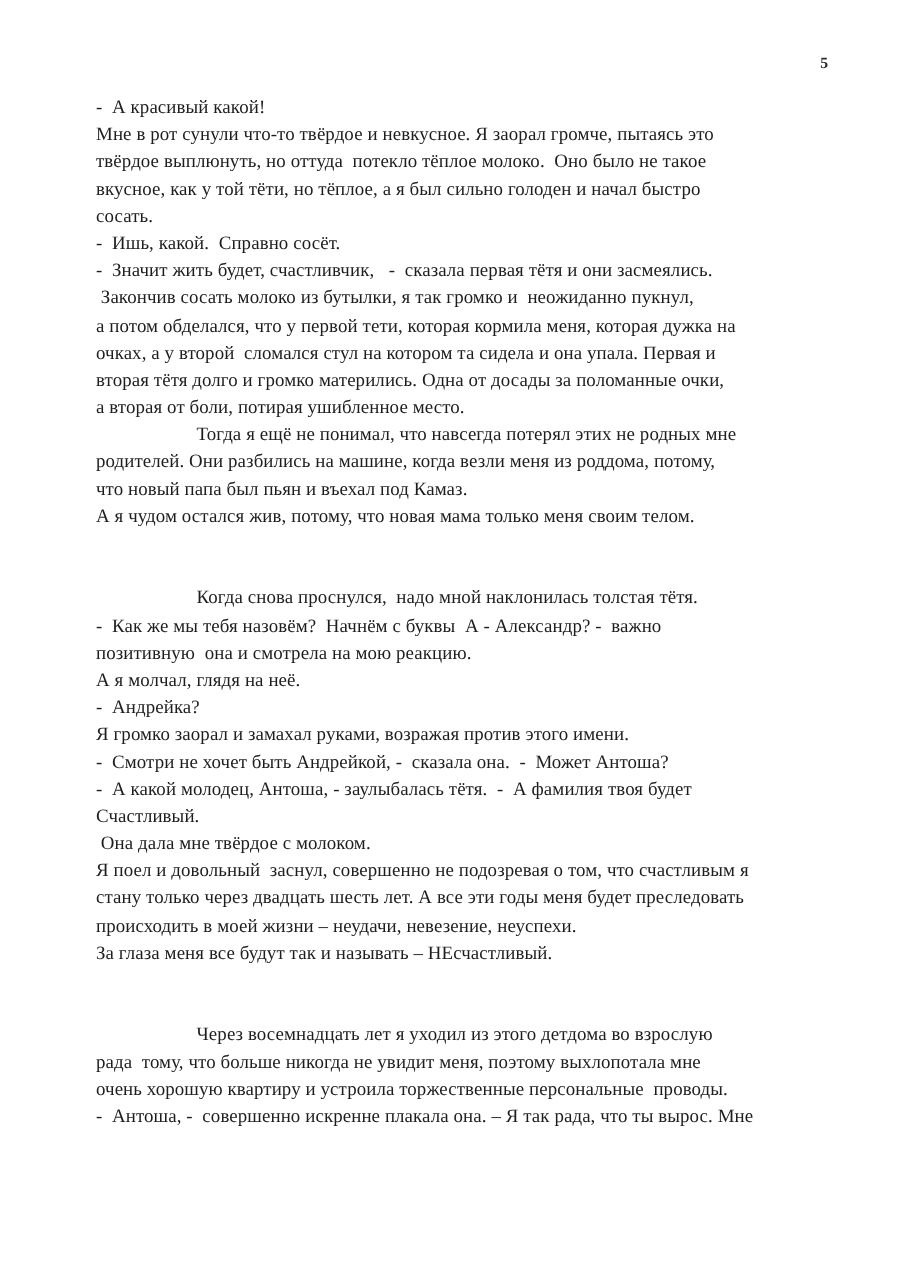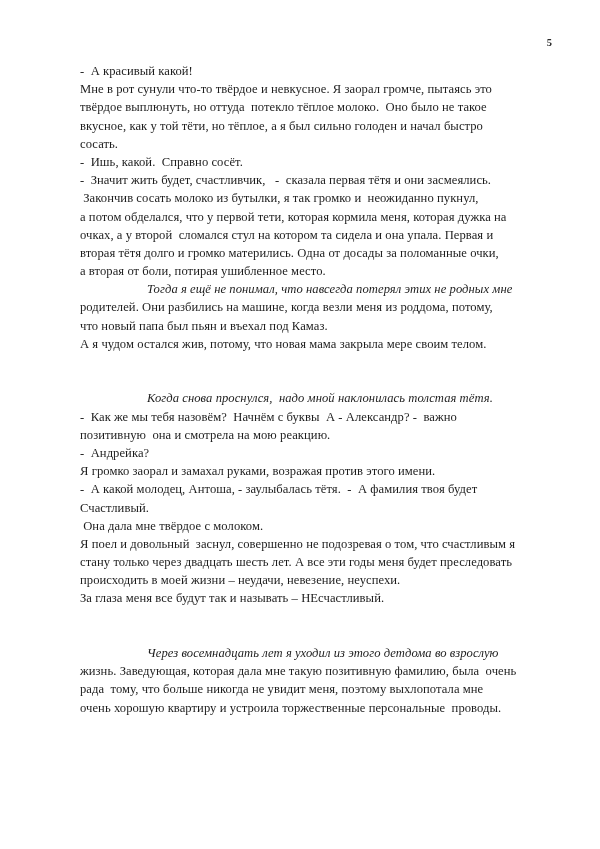--- a/index.html
+++ b/index.html
@@ -25,34 +25,33 @@
     width: 552px;
     text-align: right;
     font-size: 10.5px;
     font-weight: bold;
     color: #2b2b2b;
     letter-spacing: 0;
   }
   #body-text {
     position: absolute;
     top: 62px;
-    left: 80px;
+    left: 64px;
     width: 478px;
   }
   .line {
     font-size: 12.6px;
     line-height: 18.2px;
     height: 18.2px;
     white-space: pre;
     color: #1d1d1d;
     letter-spacing: 0.005em;
   }
   .line.indent {
     text-indent: 67px;
-    font-style: italic;
   }
   .line.blank {
     height: 18.2px;
   }
 </style>
 </head>
 <body>
 
 <div id="page">
 
@@ -67,36 +66,38 @@
       <div class="line">-  Ишь, какой.  Справно сосёт.</div>
       <div class="line">-  Значит жить будет, счастливчик,   -  сказала первая тётя и они засмеялись.</div>
       <div class="line"> Закончив сосать молоко из бутылки, я так громко и  неожиданно пукнул,</div>
       <div class="line">а потом обделался, что у первой тети, которая кормила меня, которая дужка на</div>
       <div class="line">очках, а у второй  сломался стул на котором та сидела и она упала. Первая и</div>
       <div class="line">вторая тётя долго и громко матерились. Одна от досады за поломанные очки,</div>
       <div class="line">а вторая от боли, потирая ушибленное место.</div>
       <div class="line indent">Тогда я ещё не понимал, что навсегда потерял этих не родных мне</div>
       <div class="line">родителей. Они разбились на машине, когда везли меня из роддома, потому,</div>
       <div class="line">что новый папа был пьян и въехал под Камаз.</div>
-      <div class="line">А я чудом остался жив, потому, что новая мама закрыла мере своим телом.</div>
+      <div class="line">А я чудом остался жив, потому, что новая мама только меня своим телом.</div>
       <div class="line blank"></div>
       <div class="line blank"></div>
       <div class="line indent">Когда снова проснулся,  надо мной наклонилась толстая тётя.</div>
       <div class="line">-  Как же мы тебя назовём?  Начнём с буквы  А - Александр? -  важно</div>
       <div class="line">позитивную  она и смотрела на мою реакцию.</div>
+      <div class="line">А я молчал, глядя на неё.</div>
       <div class="line">-  Андрейка?</div>
       <div class="line">Я громко заорал и замахал руками, возражая против этого имени.</div>
+      <div class="line">-  Смотри не хочет быть Андрейкой, -  сказала она.  -  Может Антоша?</div>
       <div class="line">-  А какой молодец, Антоша, - заулыбалась тётя.  -  А фамилия твоя будет</div>
       <div class="line">Счастливый.</div>
       <div class="line"> Она дала мне твёрдое с молоком.</div>
       <div class="line">Я поел и довольный  заснул, совершенно не подозревая о том, что счастливым я</div>
       <div class="line">стану только через двадцать шесть лет. А все эти годы меня будет преследовать</div>
       <div class="line">происходить в моей жизни – неудачи, невезение, неуспехи.</div>
       <div class="line">За глаза меня все будут так и называть – НЕсчастливый.</div>
       <div class="line blank"></div>
       <div class="line blank"></div>
       <div class="line indent">Через восемнадцать лет я уходил из этого детдома во взрослую</div>
-      <div class="line">жизнь. Заведующая, которая дала мне такую позитивную фамилию, была  очень</div>
       <div class="line">рада  тому, что больше никогда не увидит меня, поэтому выхлопотала мне</div>
       <div class="line">очень хорошую квартиру и устроила торжественные персональные  проводы.</div>
+      <div class="line">-  Антоша, -  совершенно искренне плакала она. – Я так рада, что ты вырос. Мне</div>
     </div>
 
 </div>
 
 </body></html>

